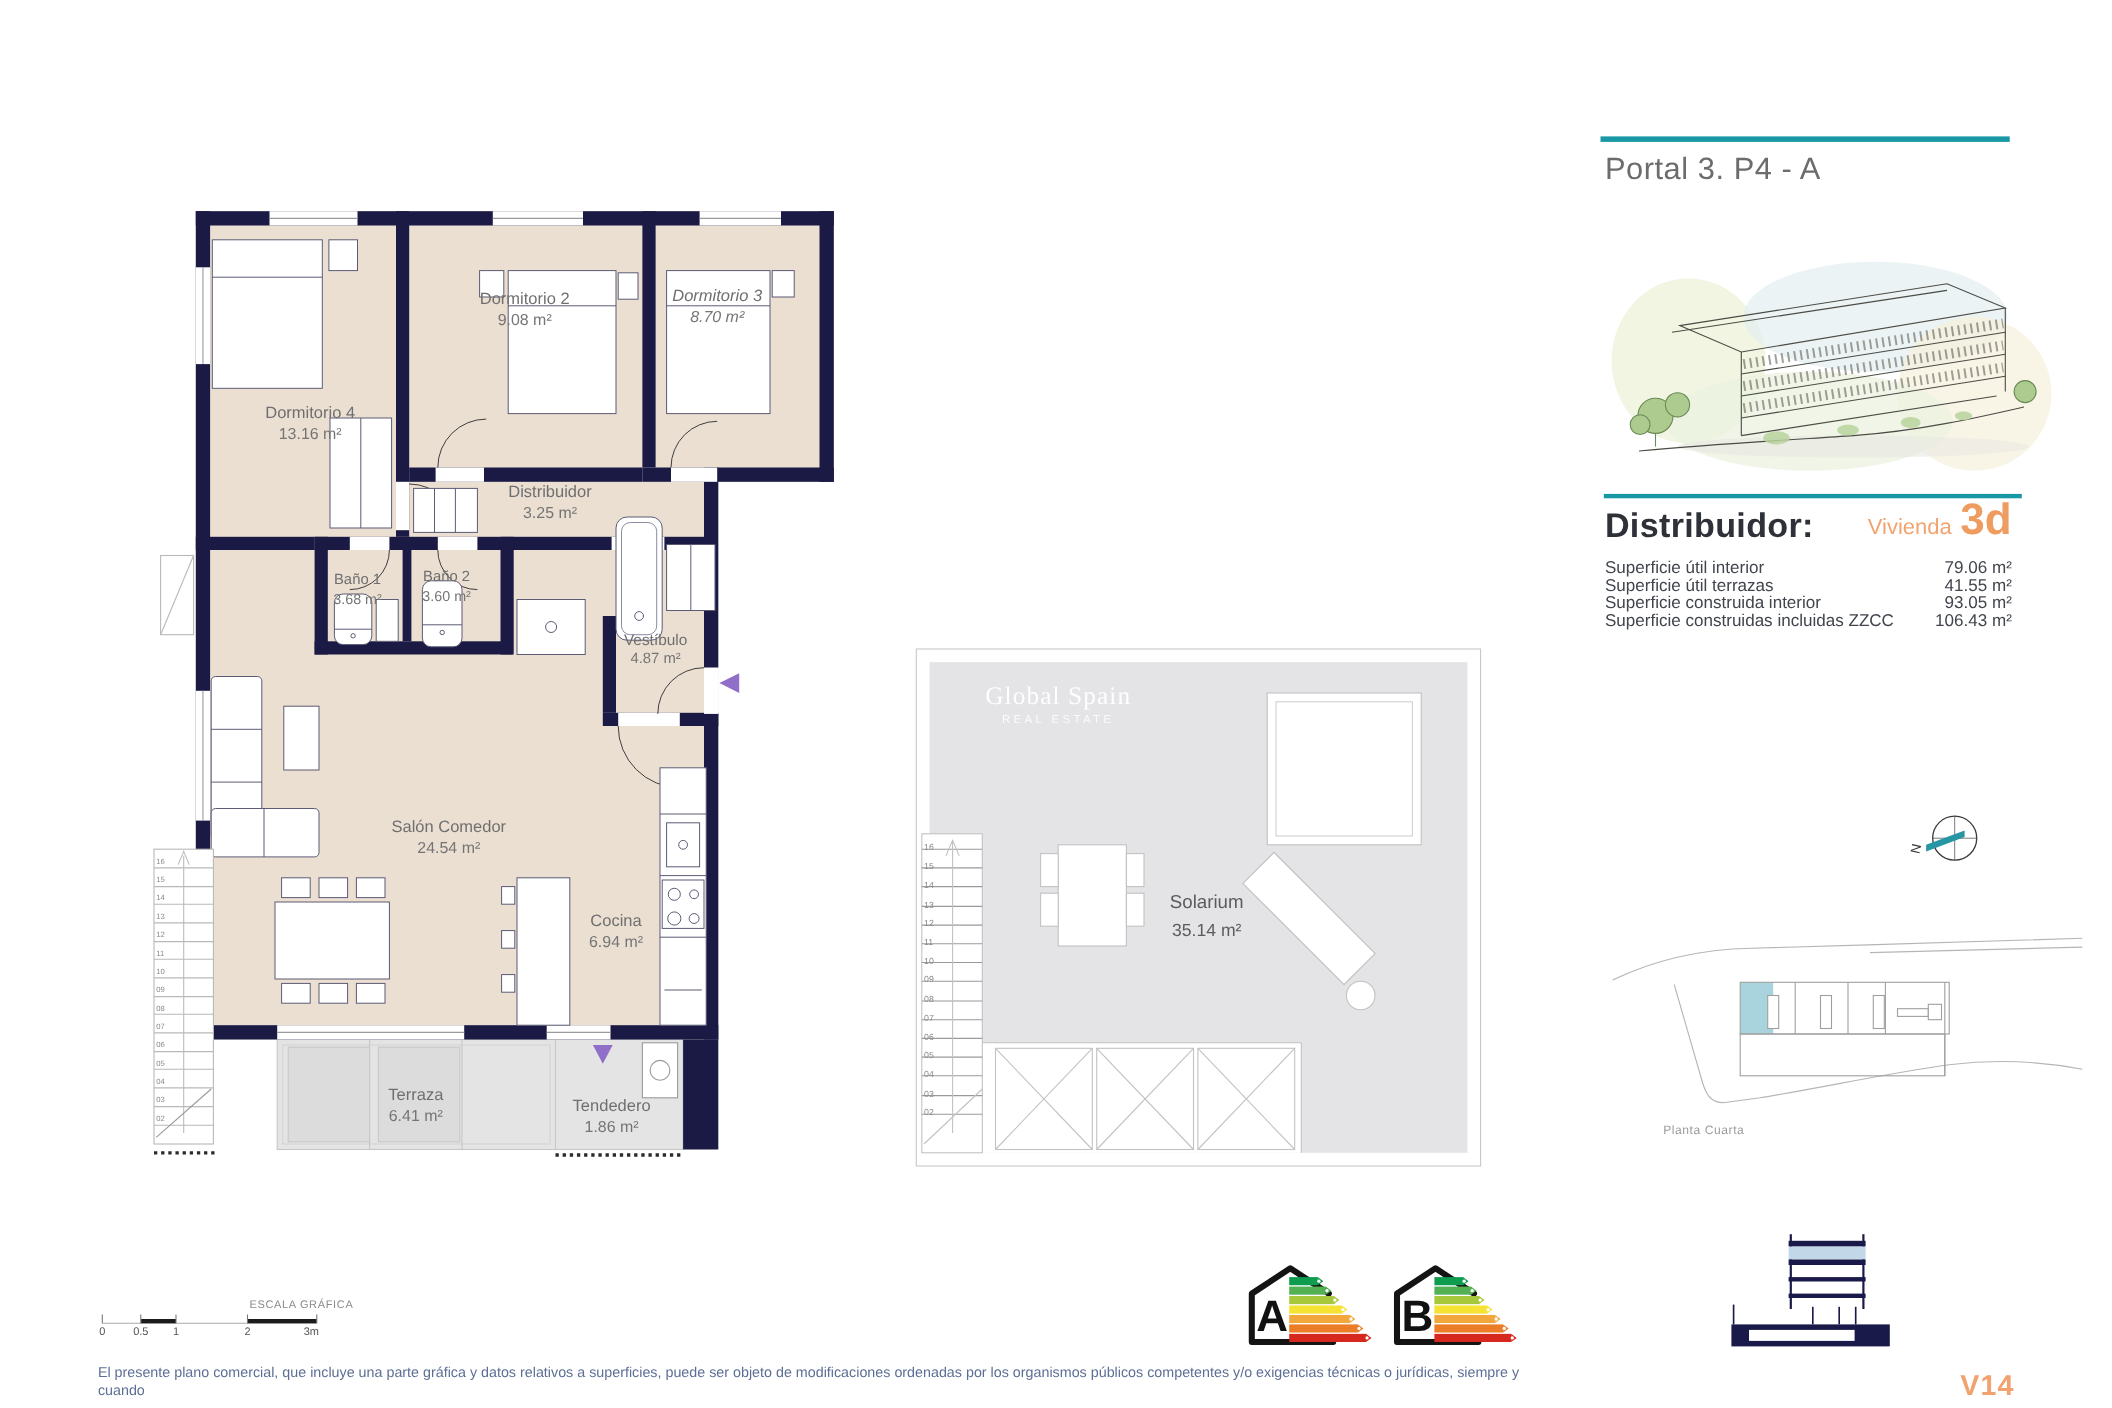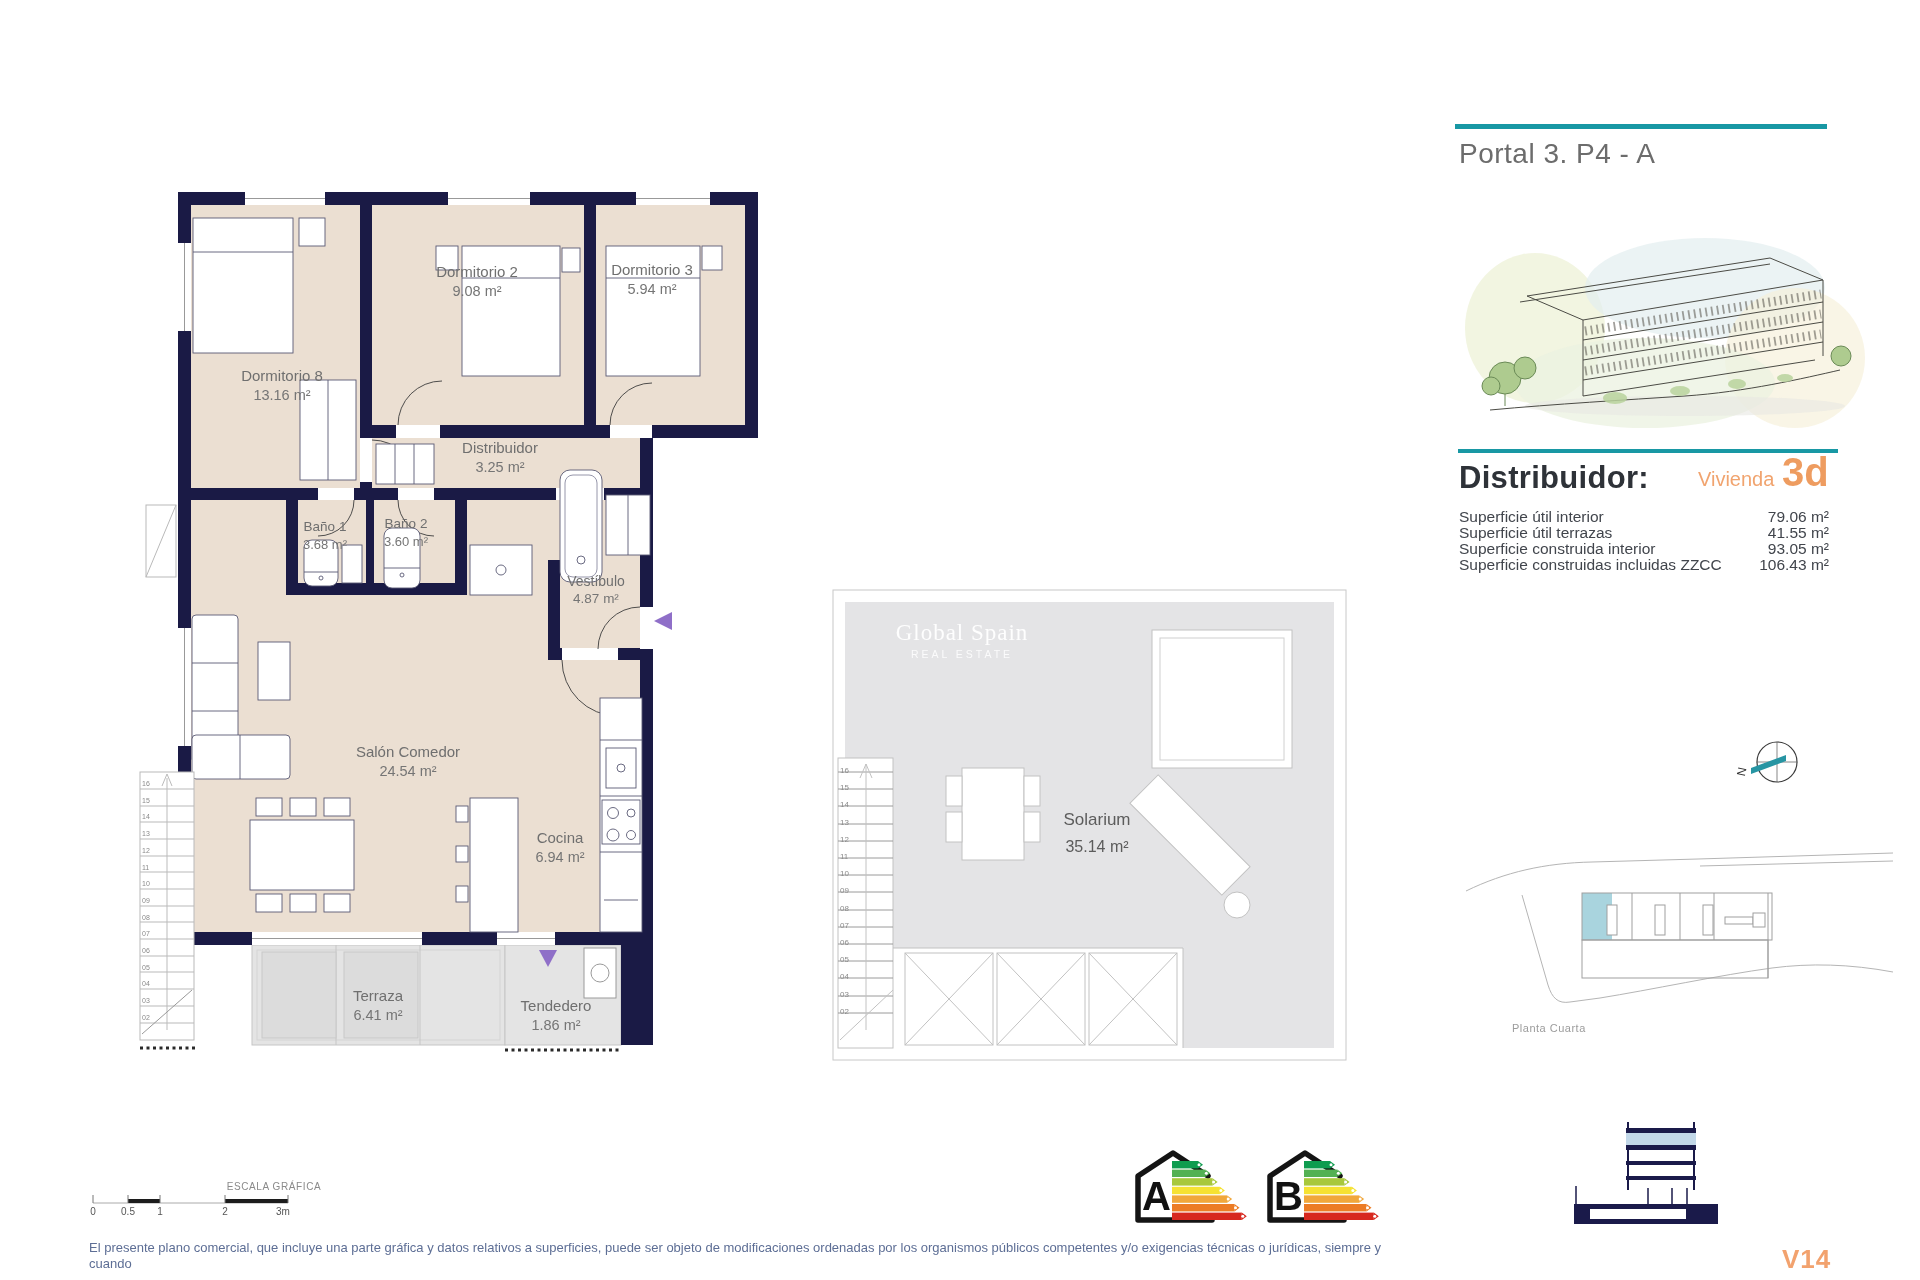--- a/index.html
+++ b/index.html
@@ -446,30 +446,30 @@
       <line x1="93" y1="1195" x2="93" y2="1203"></line>
         <line x1="128" y1="1195" x2="128" y2="1203"></line>
       <line x1="160" y1="1195" x2="160" y2="1203"></line>
         <line x1="225" y1="1195" x2="225" y2="1203"></line>
       <line x1="288" y1="1195" x2="288" y2="1203"></line>
     </g>
   </g>
 </svg>
 
 <div class="plan-label" style="left:282px;top:366px;">
-  <span>Dormitorio 8</span>
+  <span>Dormitorio 4</span>
   <span class="area">13.16 m²</span>
 </div>
 <div class="plan-label" style="left:477px;top:262px;">
   <span>Dormitorio 2</span>
   <span class="area">9.08 m²</span>
 </div>
-<div class="plan-label" style="left:652px;top:260px;">
+<div class="plan-label" style="left:652px;top:260px;font-style:italic;">
   <span>Dormitorio 3</span>
-  <span class="area">5.94 m²</span>
+  <span class="area">8.70 m²</span>
 </div>
 <div class="plan-label" style="left:500px;top:438px;">
   <span>Distribuidor</span>
   <span class="area">3.25 m²</span>
 </div>
 <div class="plan-label" style="left:325px;top:518px;font-size:13.5px;">
   <span>Baño 1</span>
   <span class="area" style="font-size:13px;">3.68 m²</span>
 </div>
 <div class="plan-label" style="left:406px;top:515px;font-size:13.5px;">

